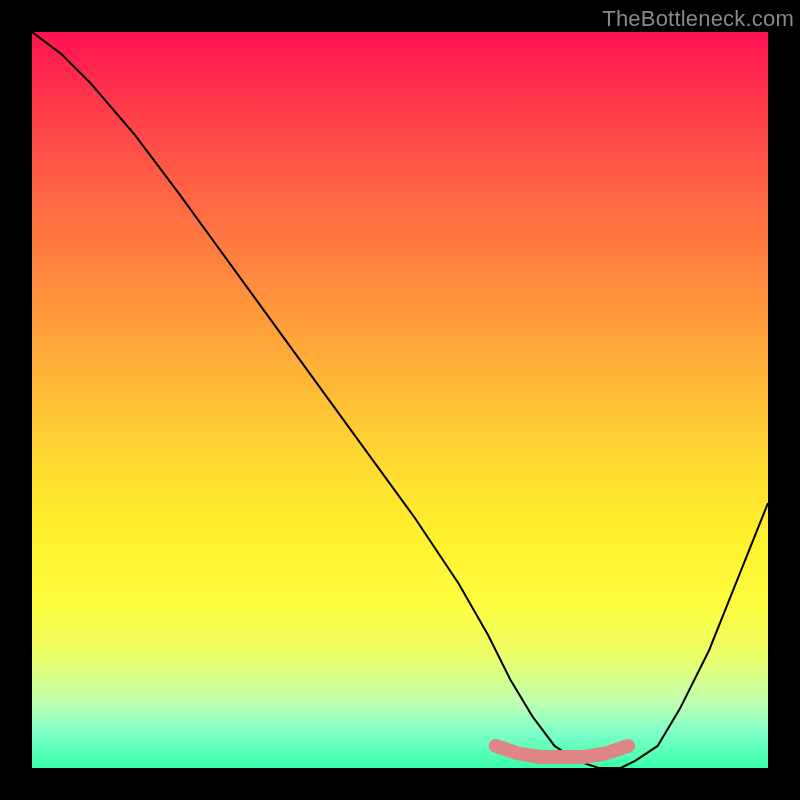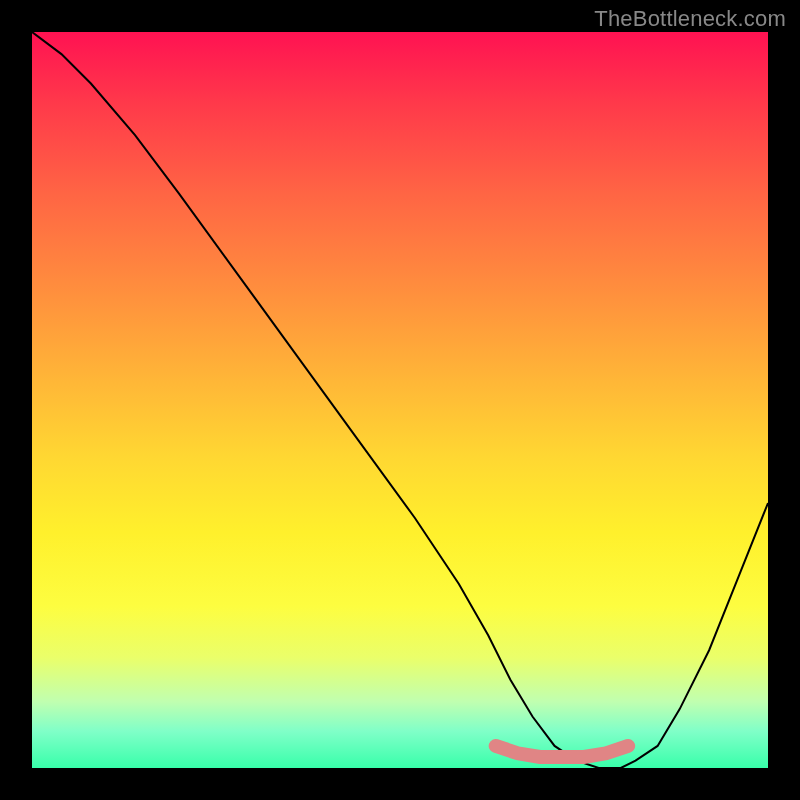--- a/index.html
+++ b/index.html
@@ -7,21 +7,21 @@
     width: 800px;
     height: 800px;
     background: #000;
     position: relative;
     font-family: Arial, sans-serif;
     overflow: hidden;
   }
   .watermark {
     position: absolute;
     top: 6px;
-    right: 14px;
+    right: 6px;
     color: #888;
     font-size: 22px;
     font-weight: 500;
     z-index: 10;
     letter-spacing: 0.2px;
   }
   .plot-area {
     position: absolute;
     left: 32px;
     top: 32px;

